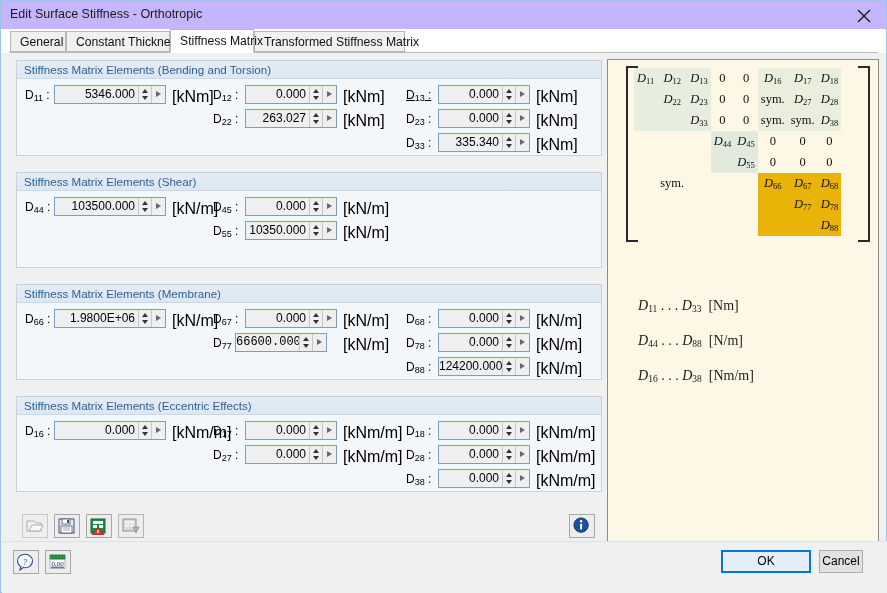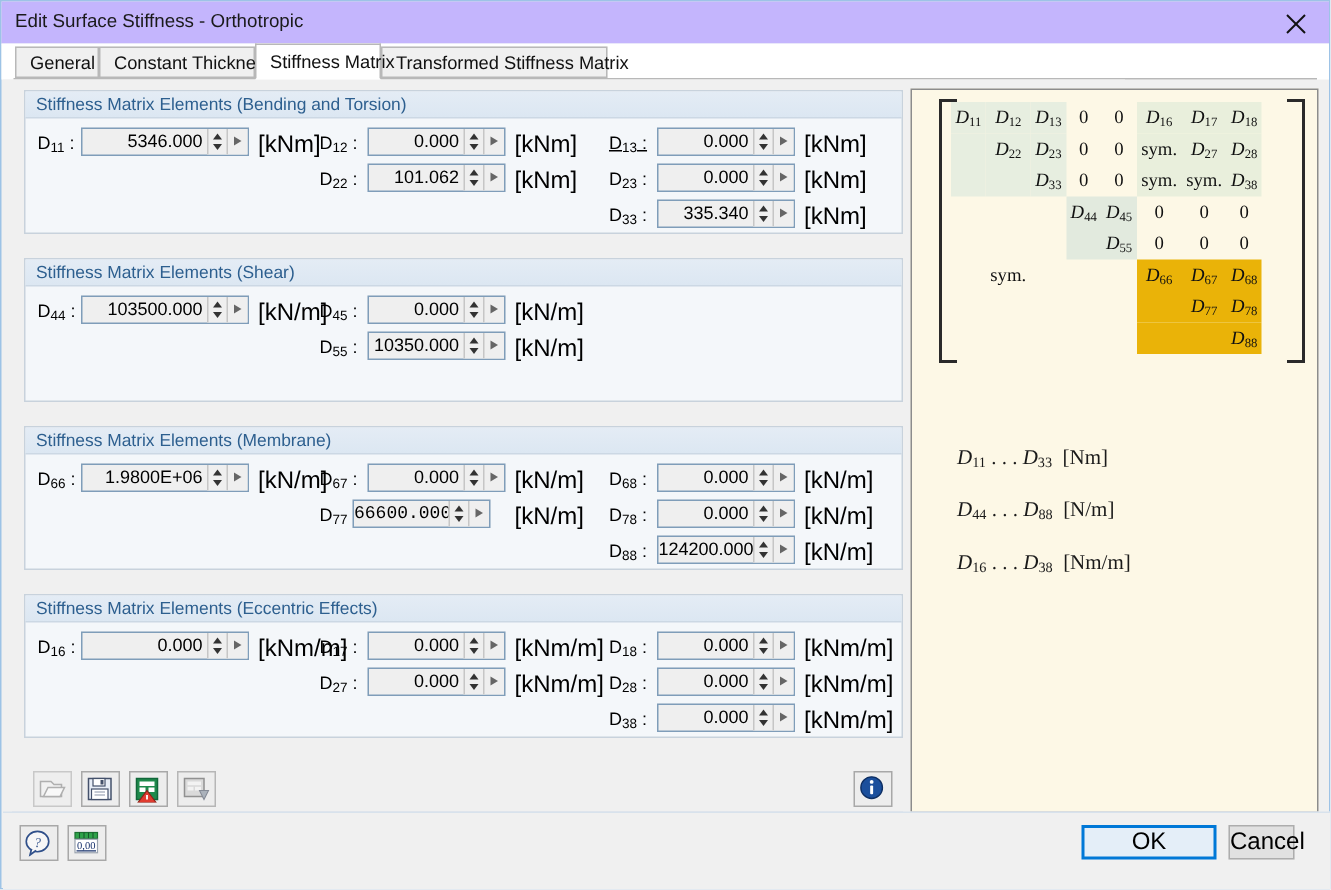--- a/index.html
+++ b/index.html
@@ -202,21 +202,21 @@
   }
   .fbtn-ico{
     position:absolute;top:8px;width:26px;height:24px;
     box-sizing:border-box;border:1px solid #a8a8a8;background:#ededed;cursor:default;
   }
   .dlgbtn{
     position:absolute;top:8px;height:23px;width:90px;
     box-sizing:border-box;
     border:1px solid #adadad;
     background:#e1e1e1;
-    font-size:16px;color:#000;
+    font-size:12px;color:#000;
     text-align:center;line-height:21px;
     cursor:default;
   }
   .dlgbtn.primary{border:2px solid #0078d7;background:#e4eef8;line-height:19px;}
 </style>
 </head>
 <body>
 
 <div class="window">
 
@@ -266,21 +266,21 @@
             <div class="ar-dn"></div>
           </div>
         <div class="more">
             <div class="ar-rt"></div>
           </div>
       </div>
       <div class="fld-unit" style="left:326px;top:27px;">[kNm]</div>
 
       <div class="fld-label" style="left:196px;top:51px;">D<sub>22</sub> :</div>
       <div class="spin" style="left:228px;top:48px;width:92px;">
-        <div class="val">101.062</div>
+        <div class="val">263.027</div>
         <div class="updown">
             <div class="ar-up"></div>
             <div class="ar-dn"></div>
           </div>
         <div class="more">
             <div class="ar-rt"></div>
           </div>
       </div>
       <div class="fld-unit" style="left:326px;top:51px;">[kNm]</div>
 

